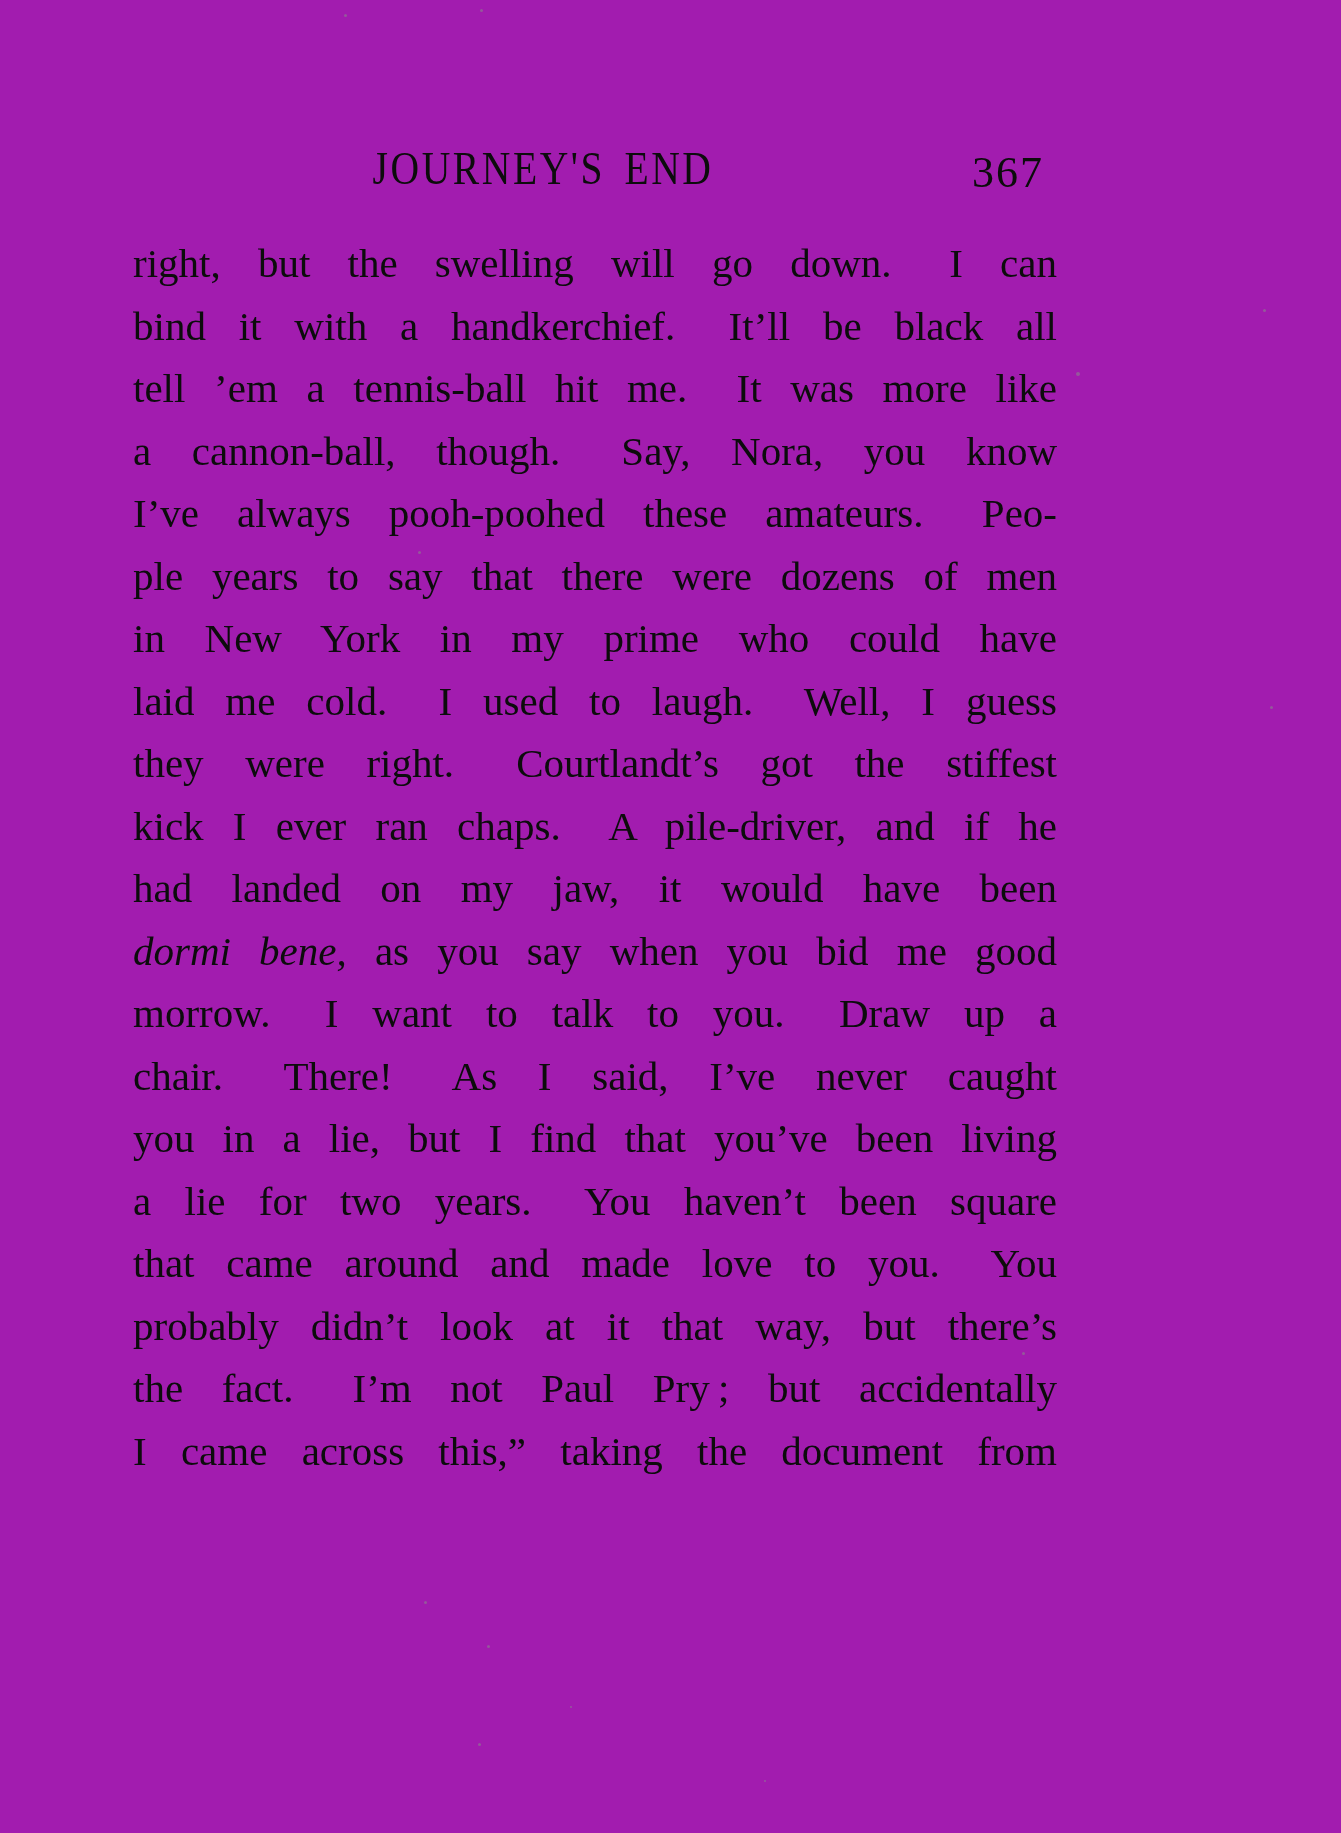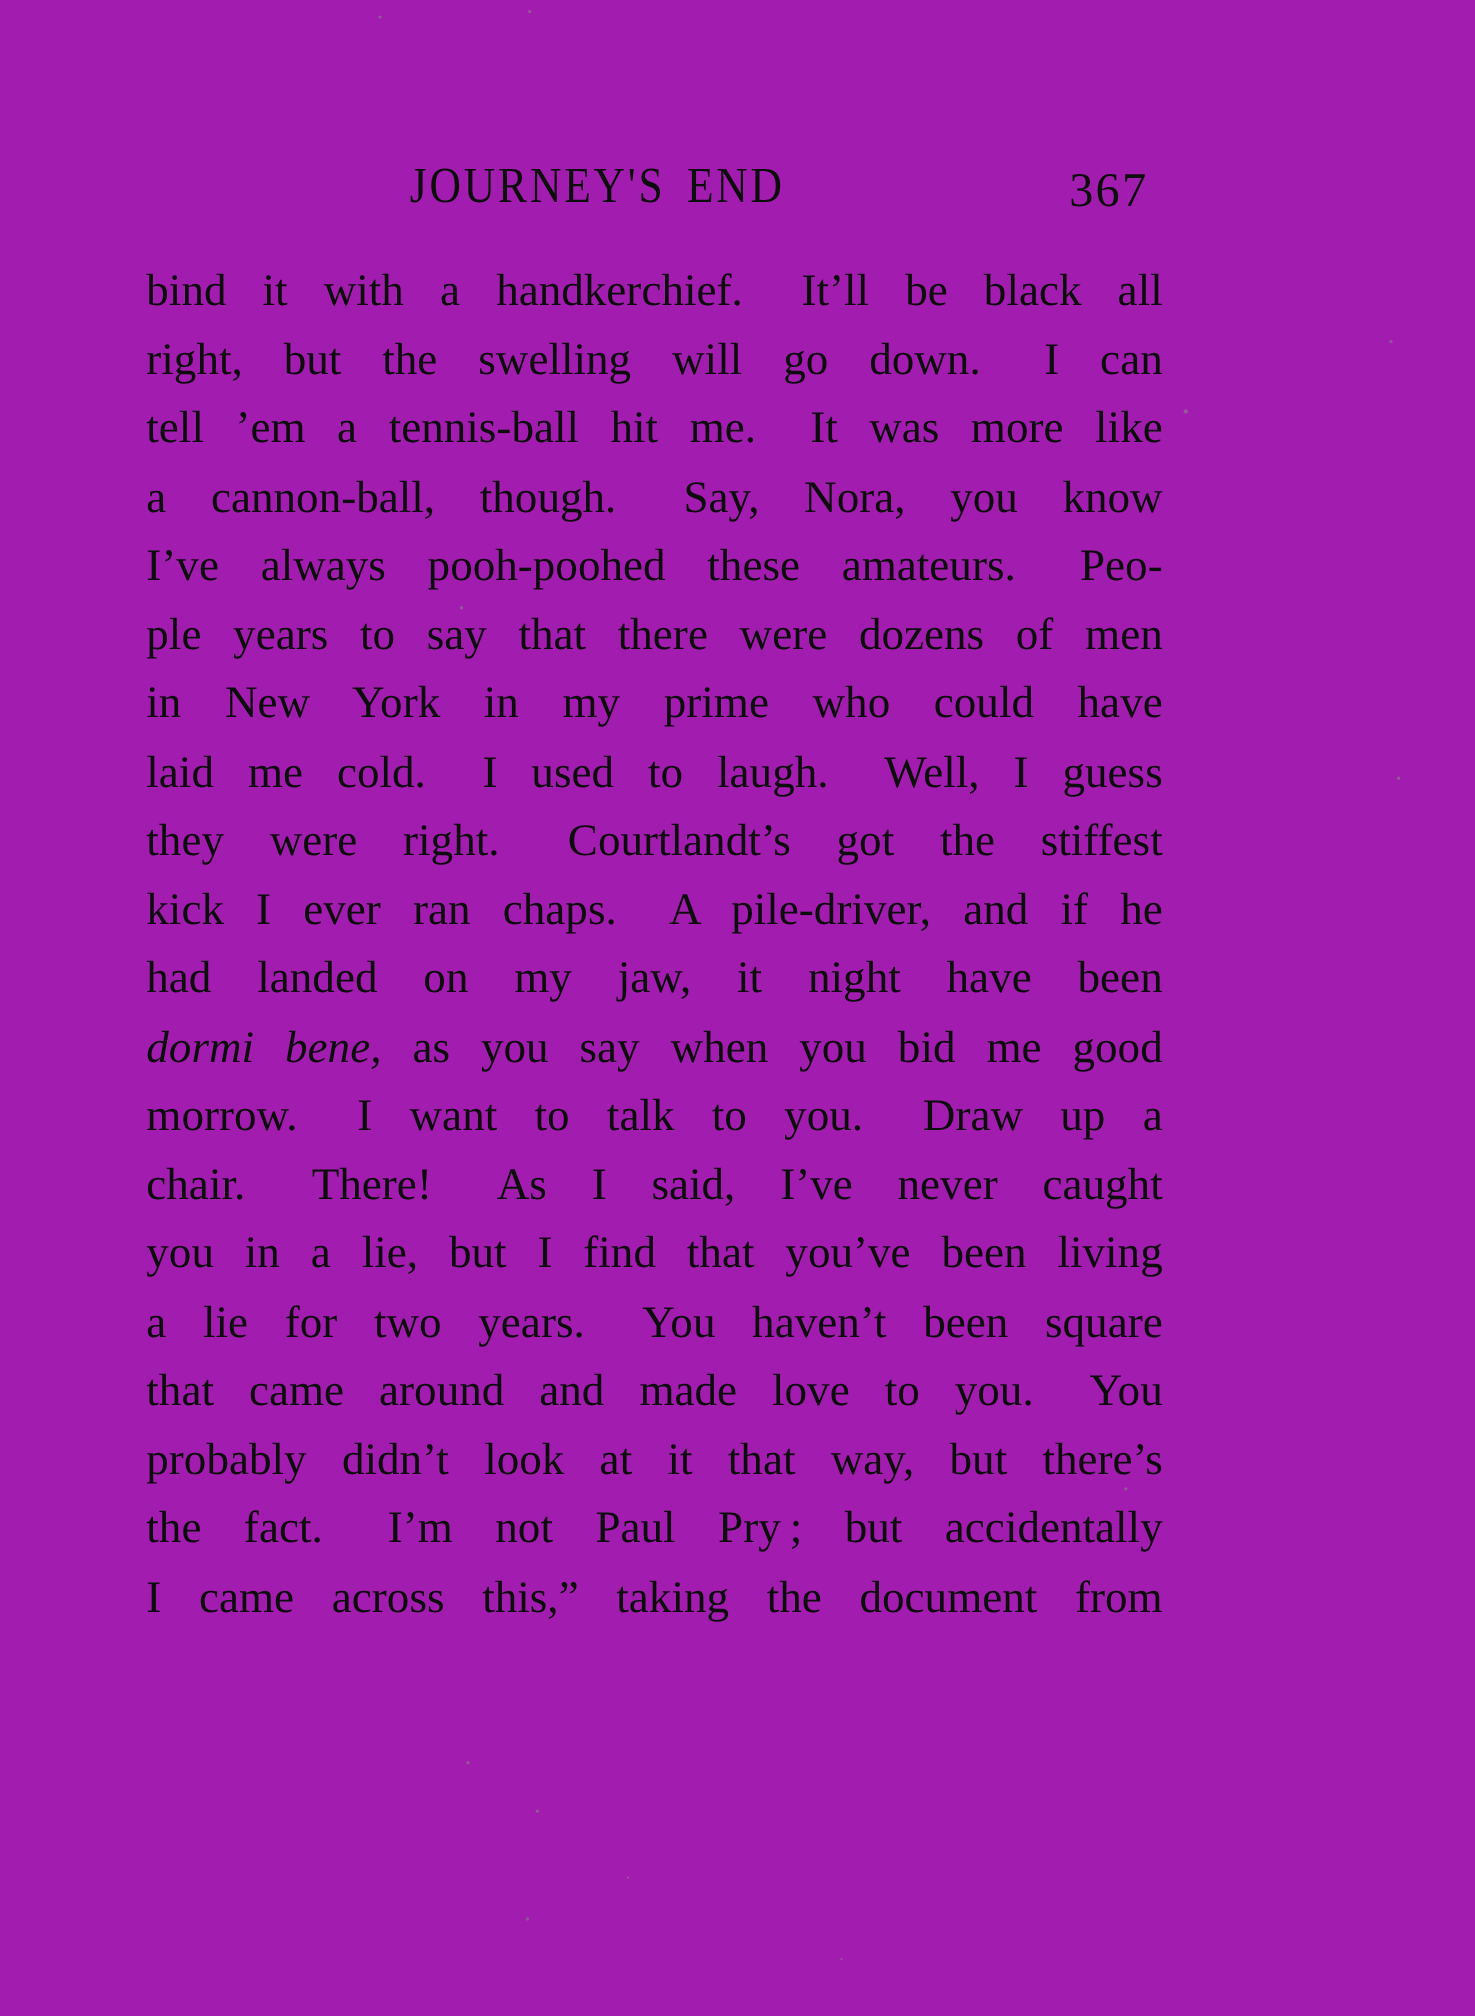--- a/index.html
+++ b/index.html
@@ -75,31 +75,31 @@
 </head>
 <body>
 
 <div class="page">
 
   <div class="running-header">JOURNEY'S END</div>
 
   <div class="page-number">367</div>
 
   <div class="page-text">
+      <div class="text-line"><span>right, but the swelling will go down.  I can</span></div>
       <div class="text-line"><span>bind it with a handkerchief.  It’ll be black all</span></div>
-      <div class="text-line"><span>right, but the swelling will go down.  I can</span></div>
       <div class="text-line"><span>tell ’em a tennis-ball hit me.  It was more like</span></div>
       <div class="text-line"><span>a cannon-ball, though.  Say, Nora, you know</span></div>
       <div class="text-line"><span>I’ve always pooh-poohed these amateurs.  Peo-</span></div>
       <div class="text-line"><span>ple years to say that there were dozens of men</span></div>
       <div class="text-line"><span>in New York in my prime who could have</span></div>
       <div class="text-line"><span>laid me cold.  I used to laugh.  Well, I guess</span></div>
       <div class="text-line"><span>they were right.  Courtlandt’s got the stiffest</span></div>
       <div class="text-line"><span>kick I ever ran chaps.  A pile-driver, and if he</span></div>
-      <div class="text-line"><span>had landed on my jaw, it night have been</span></div>
+      <div class="text-line"><span>had landed on my jaw, it would have been</span></div>
       <div class="text-line"><span class="italic">dormi bene,</span><span> as you say when you bid me good</span></div>
       <div class="text-line"><span>morrow.  I want to talk to you.  Draw up a</span></div>
       <div class="text-line"><span>chair.  There!  As I said, I’ve never caught</span></div>
       <div class="text-line"><span>you in a lie, but I find that you’ve been living</span></div>
       <div class="text-line"><span>a lie for two years.  You haven’t been square</span></div>
       <div class="text-line"><span>that came around and made love to you.  You</span></div>
       <div class="text-line"><span>probably didn’t look at it that way, but there’s</span></div>
       <div class="text-line"><span>the fact.  I’m not Paul Pry ; but accidentally</span></div>
       <div class="text-line"><span>I came across this,” taking the document from</span></div>
     </div>

